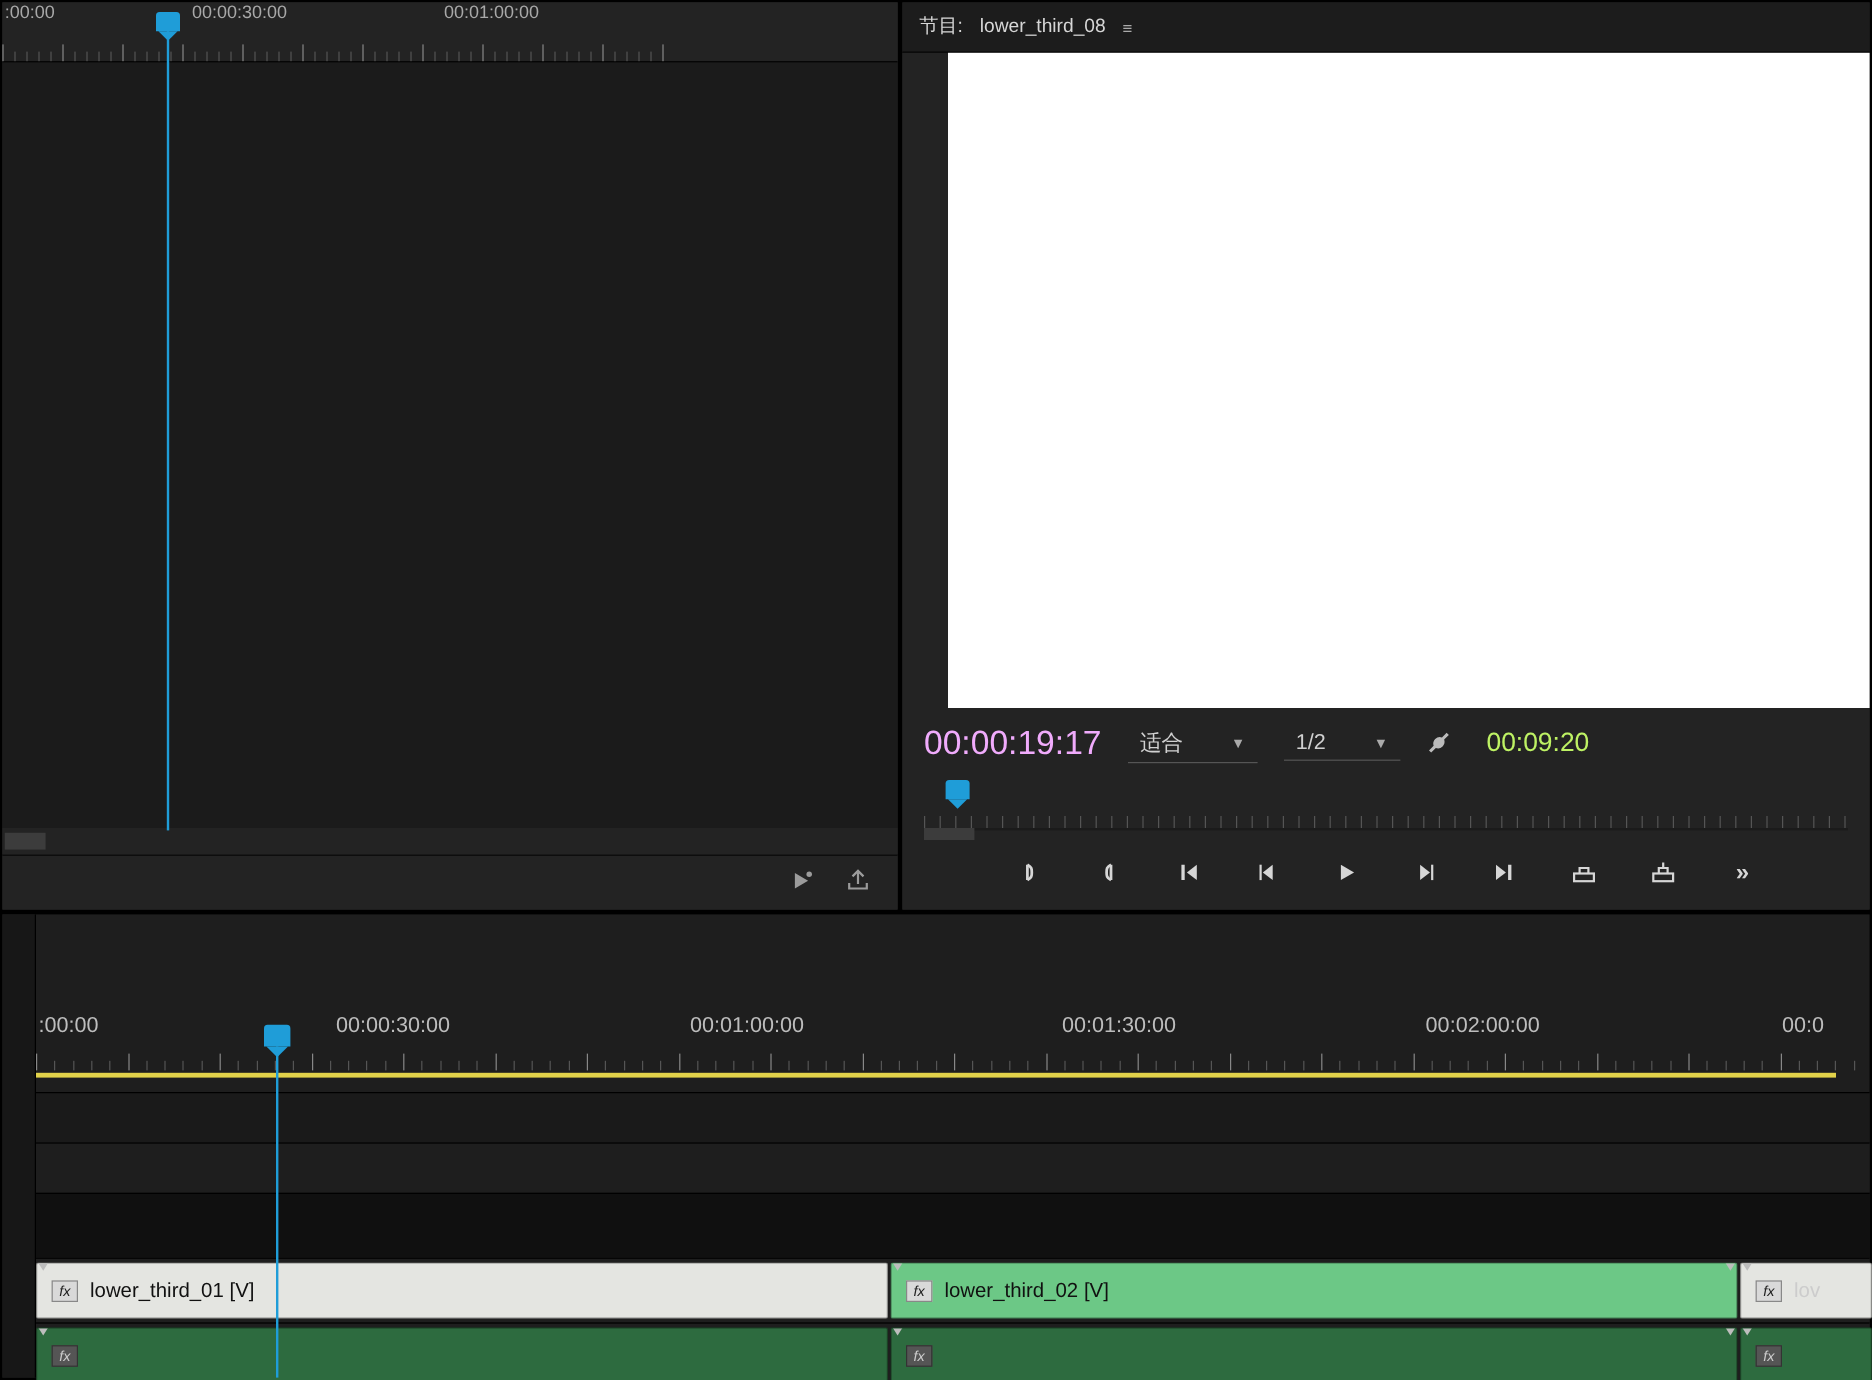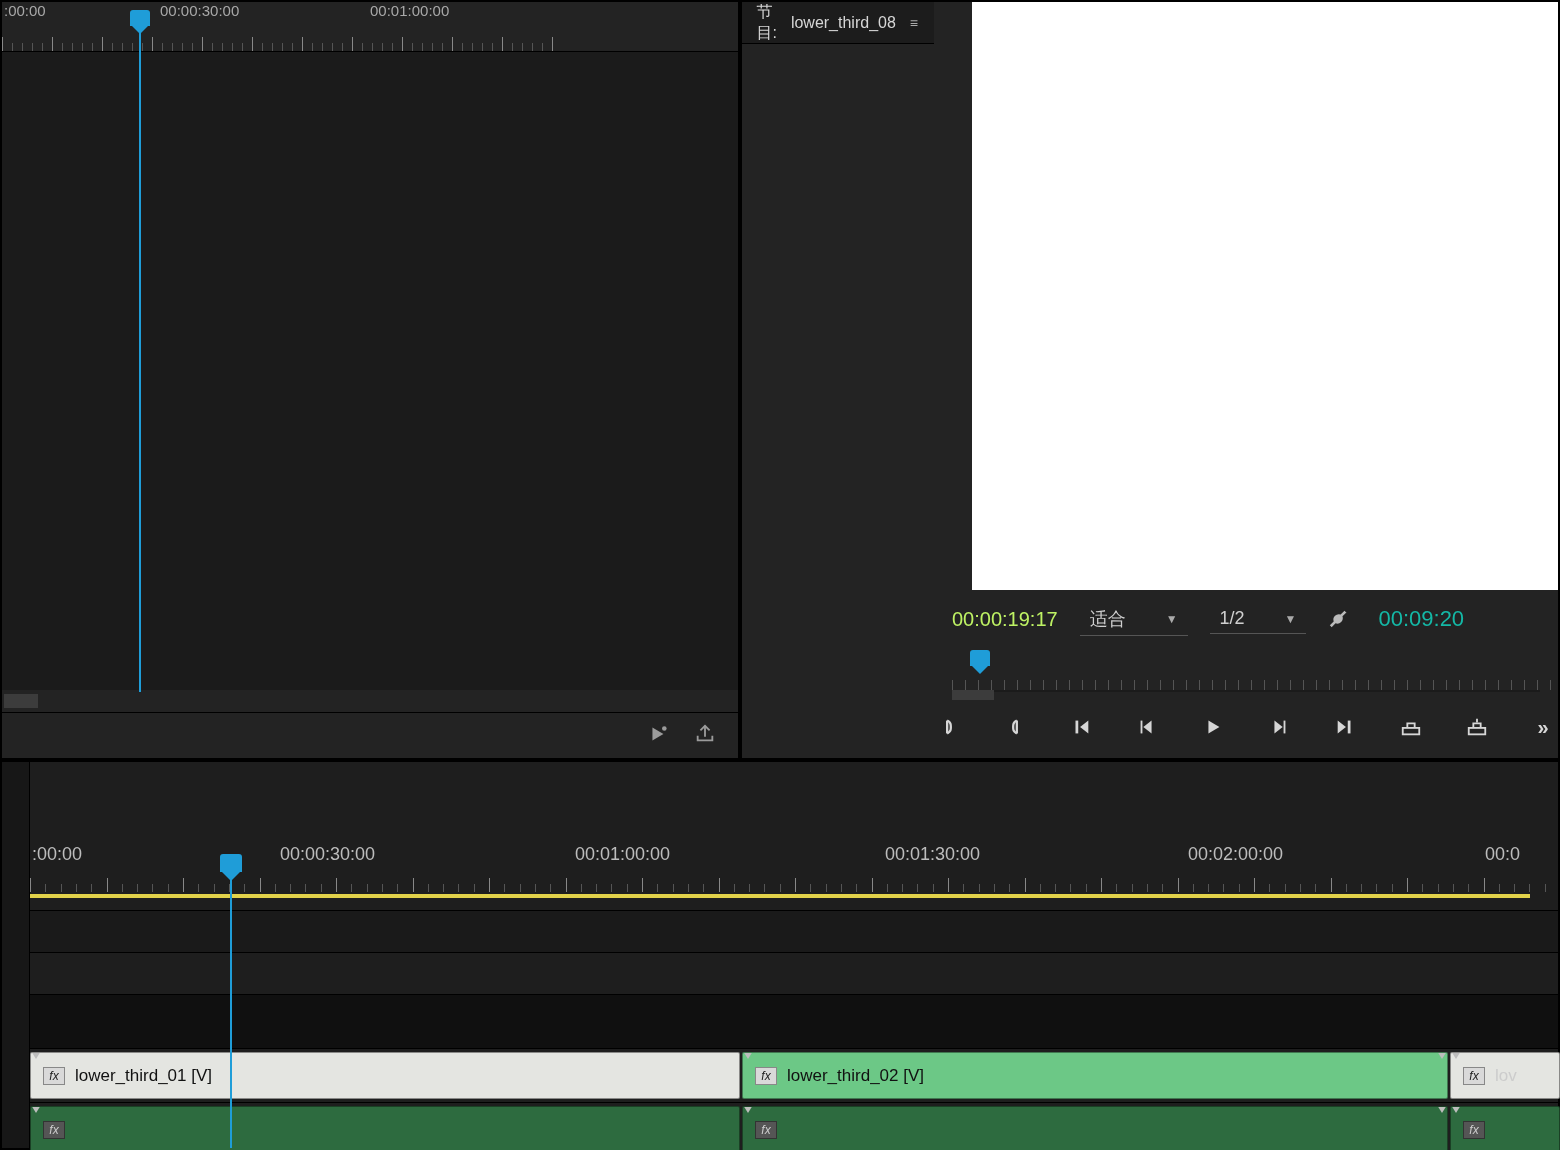--- a/index.html
+++ b/index.html
@@ -62,26 +62,26 @@
 
   .fx-hscroll { position:absolute; bottom:0; left:0; right:0; height:22px;
     background:#232323; display:flex; align-items:center; }
   .fx-hscroll .thumb { width:34px; height:14px; background:#3c3c3c; margin-left:2px; }
   .fx-footer { height:46px; display:flex; justify-content:flex-end; align-items:center;
     padding-right:22px; gap:26px; background:#232323; border-top:1px solid #000;}
   .footer-icon { color:#9b9b9b; }
   .footer-icon svg { width:22px; height:22px; }
 
   
-  .prog-panel { flex:1; display:flex; flex-direction:row; }
+  .prog-panel { flex:1; display:flex; flex-direction:column; }
   .prog-body { flex:1; display:flex; flex-direction:column; background:#232323; }
   .prog-canvas { margin:0 0 0 38px; background:#fff; flex:1; }
   .prog-ctrl { height:58px; display:flex; align-items:center; gap:22px; padding:0 18px; }
-  .tc-current { color:#bef264; font-size:20px; font-variant-numeric: tabular-nums; }
-  .tc-total { color:#14b8a6; font-size:22px; font-variant-numeric: tabular-nums; margin-left:6px;}
+  .tc-current { color:#f0abfc; font-size:28px; font-variant-numeric: tabular-nums; }
+  .tc-total { color:#bef264; font-size:22px; font-variant-numeric: tabular-nums; margin-left:6px;}
   .sel { display:flex; align-items:center; gap:40px; color:#d0d0d0; font-size:18px;
     padding:4px 10px; border-bottom:1px solid #555; }
   .sel .caret { font-size:12px; color:#aaa; }
   .wrench { color:#bbb; }
   .wrench svg { width:22px; height:22px; }
   .prog-ruler { height:44px; position:relative; margin:0 18px 4px 18px; border-bottom:2px solid #1b1b1b;}
   .prog-ruler .ticks { position:absolute; bottom:0; left:0; right:0; height:18px; }
   .prog-ruler .tick { position:absolute; bottom:0; width:1px; height:10px; background:#555; }
   .prog-ruler .thumbbar { position:absolute; bottom:-10px; left:0; width:42px; height:10px; background:#3c3c3c; }
   .prog-ruler .playhead {

